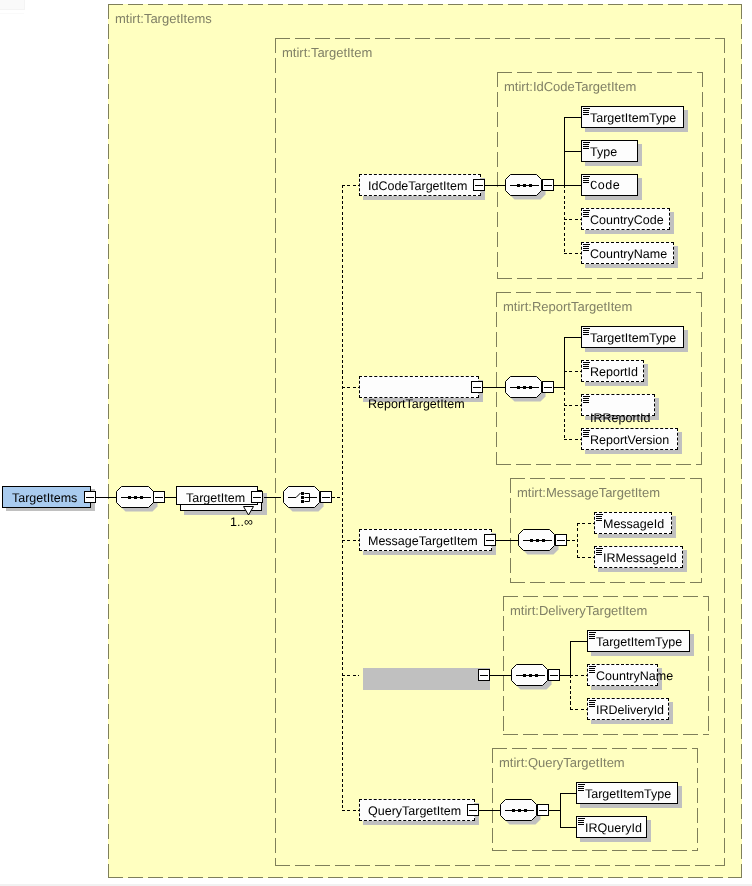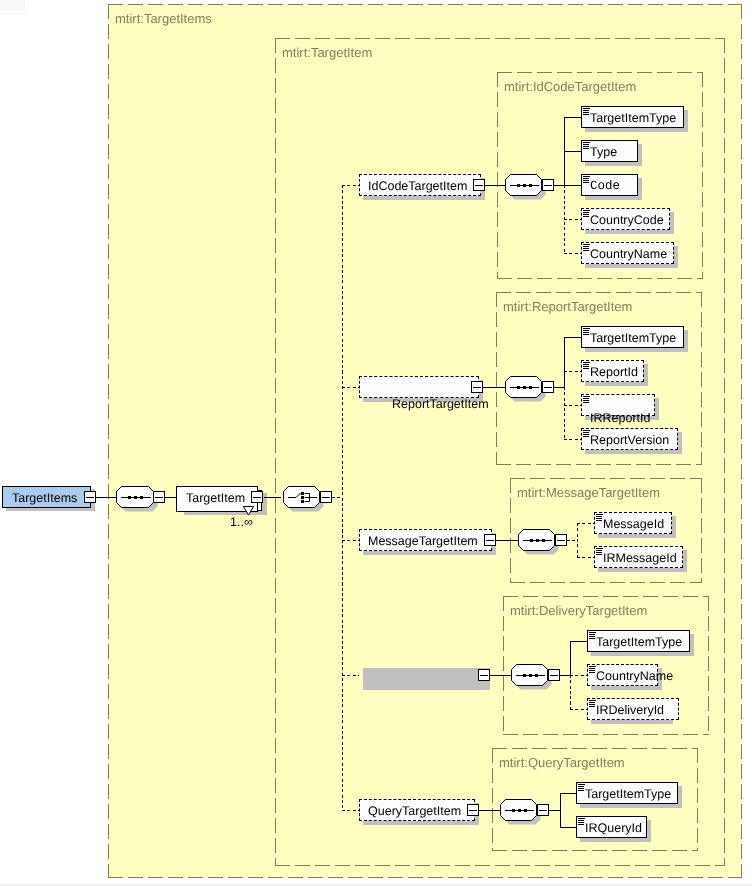--- a/index.html
+++ b/index.html
@@ -77,21 +77,21 @@
         <rect x="18" y="10" width="3" height="3" fill="#000000"></rect>
         <rect x="24" y="10" width="3" height="3" fill="#000000"></rect>
       </svg>
     </div>
     <div class="pmbox" style="left: 153px; top: 491px;">
       <i></i>
     </div>
     <div class="hln" style="left: 165px; top: 497px; width: 11px;"></div>
     <div class="shadow" style="left: 184px; top: 493px; width: 83px; height: 22px; background: rgb(192, 192, 192);"></div>
     <div class="ebox" style="left: 180px; top: 490px; width: 82px; height: 21px; background: rgb(253, 253, 253);"></div>
-    <div class="ebox" style="left: 176px; top: 486px; width: 82px; height: 26px; background: rgb(253, 253, 253);">
+    <div class="ebox" style="left: 176px; top: 486px; width: 82px; height: 19px; background: rgb(253, 253, 253);">
       <div class="elbl" style="left: 9px; top: 0px;">TargetItem</div>
     </div>
     <div class="pmbox" style="left: 251px; top: 491px;">
       <i></i>
     </div>
     <div style="position: absolute; left: 243px; top: 506px; width: 13px; height: 10px;">
       <svg width="13" height="10" viewBox="0 0 13 10">
         <path d="M0.5 0.5 L10.5 0.5 L5.5 9 Z" fill="#ffffff" stroke="#000000" stroke-width="1" stroke-linejoin="miter"></path>
       </svg>
     </div>
@@ -198,21 +198,21 @@
       <div style="position: absolute; left: 1px; top: 1px; width: 8px; height: 8px;">
         <div style="position: absolute; left: 0px; top: 0px; width: 7px; height: 1px; background: rgb(0, 0, 0);"></div>
         <div style="position: absolute; left: 0px; top: 2px; width: 6.2px; height: 1px; background: rgb(0, 0, 0);"></div>
         <div style="position: absolute; left: 0px; top: 4px; width: 6px; height: 1px; background: rgb(0, 0, 0);"></div>
         <div style="position: absolute; left: 0px; top: 6px; width: 6px; height: 1px; background: rgb(0, 0, 0);"></div>
       </div>
     </div>
     <div class="hdash" style="left: 342px; top: 387px; width: 17px;"></div>
     <div class="shadow" style="left: 363px; top: 380px; width: 120px; height: 22px; background: rgb(192, 192, 192);"></div>
     <div class="ebox opt" style="left: 359px; top: 376px; width: 120px; background: rgb(253, 253, 253);">
-      <div class="elbl" style="left: 8px; top: 16px; margin-left: 24px;">ReportTargetItem</div>
+      <div class="elbl" style="left: 8px; top: 16px;">ReportTargetItem</div>
     </div>
     <div class="pmbox" style="left: 471px; top: 381px;">
       <i></i>
     </div>
     <div class="hln" style="left: 483px; top: 387px; width: 22px;"></div>
     <div style="position: absolute; left: 509px; top: 380px; width: 37px; height: 22px;">
       <svg width="37" height="22" viewBox="0 0 37 22">
         <path d="M5.5 0.5 L31.5 0.5 L36.5 5.5 L36.5 16.5 L31.5 21.5 L5.5 21.5 L0.5 16.5 L0.5 5.5 Z" fill="#c0c0c0" stroke="none"></path>
       </svg>
     </div>
@@ -368,21 +368,21 @@
       <div class="elbl" style="left: 8px; top: 0px;">CountryName</div>
       <div style="position: absolute; left: 1px; top: 1px; width: 8px; height: 8px;">
         <div style="position: absolute; left: 0px; top: 0px; width: 7px; height: 1px; background: rgb(0, 0, 0);"></div>
         <div style="position: absolute; left: 0px; top: 2px; width: 6.2px; height: 1px; background: rgb(0, 0, 0);"></div>
         <div style="position: absolute; left: 0px; top: 4px; width: 6px; height: 1px; background: rgb(0, 0, 0);"></div>
         <div style="position: absolute; left: 0px; top: 6px; width: 6px; height: 1px; background: rgb(0, 0, 0);"></div>
       </div>
     </div>
     <div class="hdash" style="left: 570px; top: 709px; width: 17px;"></div>
     <div class="shadow" style="left: 591px; top: 702px; width: 82px; height: 22px; background: rgb(192, 192, 192);"></div>
-    <div class="ebox opt" style="left: 587px; top: 698px; width: 92px; background: rgb(253, 253, 253);">
+    <div class="ebox opt" style="left: 587px; top: 698px; width: 82px; background: rgb(253, 253, 253);">
       <div class="elbl" style="left: 8px; top: 0px;">IRDeliveryId</div>
       <div style="position: absolute; left: 1px; top: 1px; width: 8px; height: 8px;">
         <div style="position: absolute; left: 0px; top: 0px; width: 7px; height: 1px; background: rgb(0, 0, 0);"></div>
         <div style="position: absolute; left: 0px; top: 2px; width: 6.2px; height: 1px; background: rgb(0, 0, 0);"></div>
         <div style="position: absolute; left: 0px; top: 4px; width: 6px; height: 1px; background: rgb(0, 0, 0);"></div>
         <div style="position: absolute; left: 0px; top: 6px; width: 6px; height: 1px; background: rgb(0, 0, 0);"></div>
       </div>
     </div>
     <div class="hdash" style="left: 342px; top: 810px; width: 17px;"></div>
     <div class="shadow" style="left: 363px; top: 803px; width: 116px; height: 22px; background: rgb(192, 192, 192);"></div>

